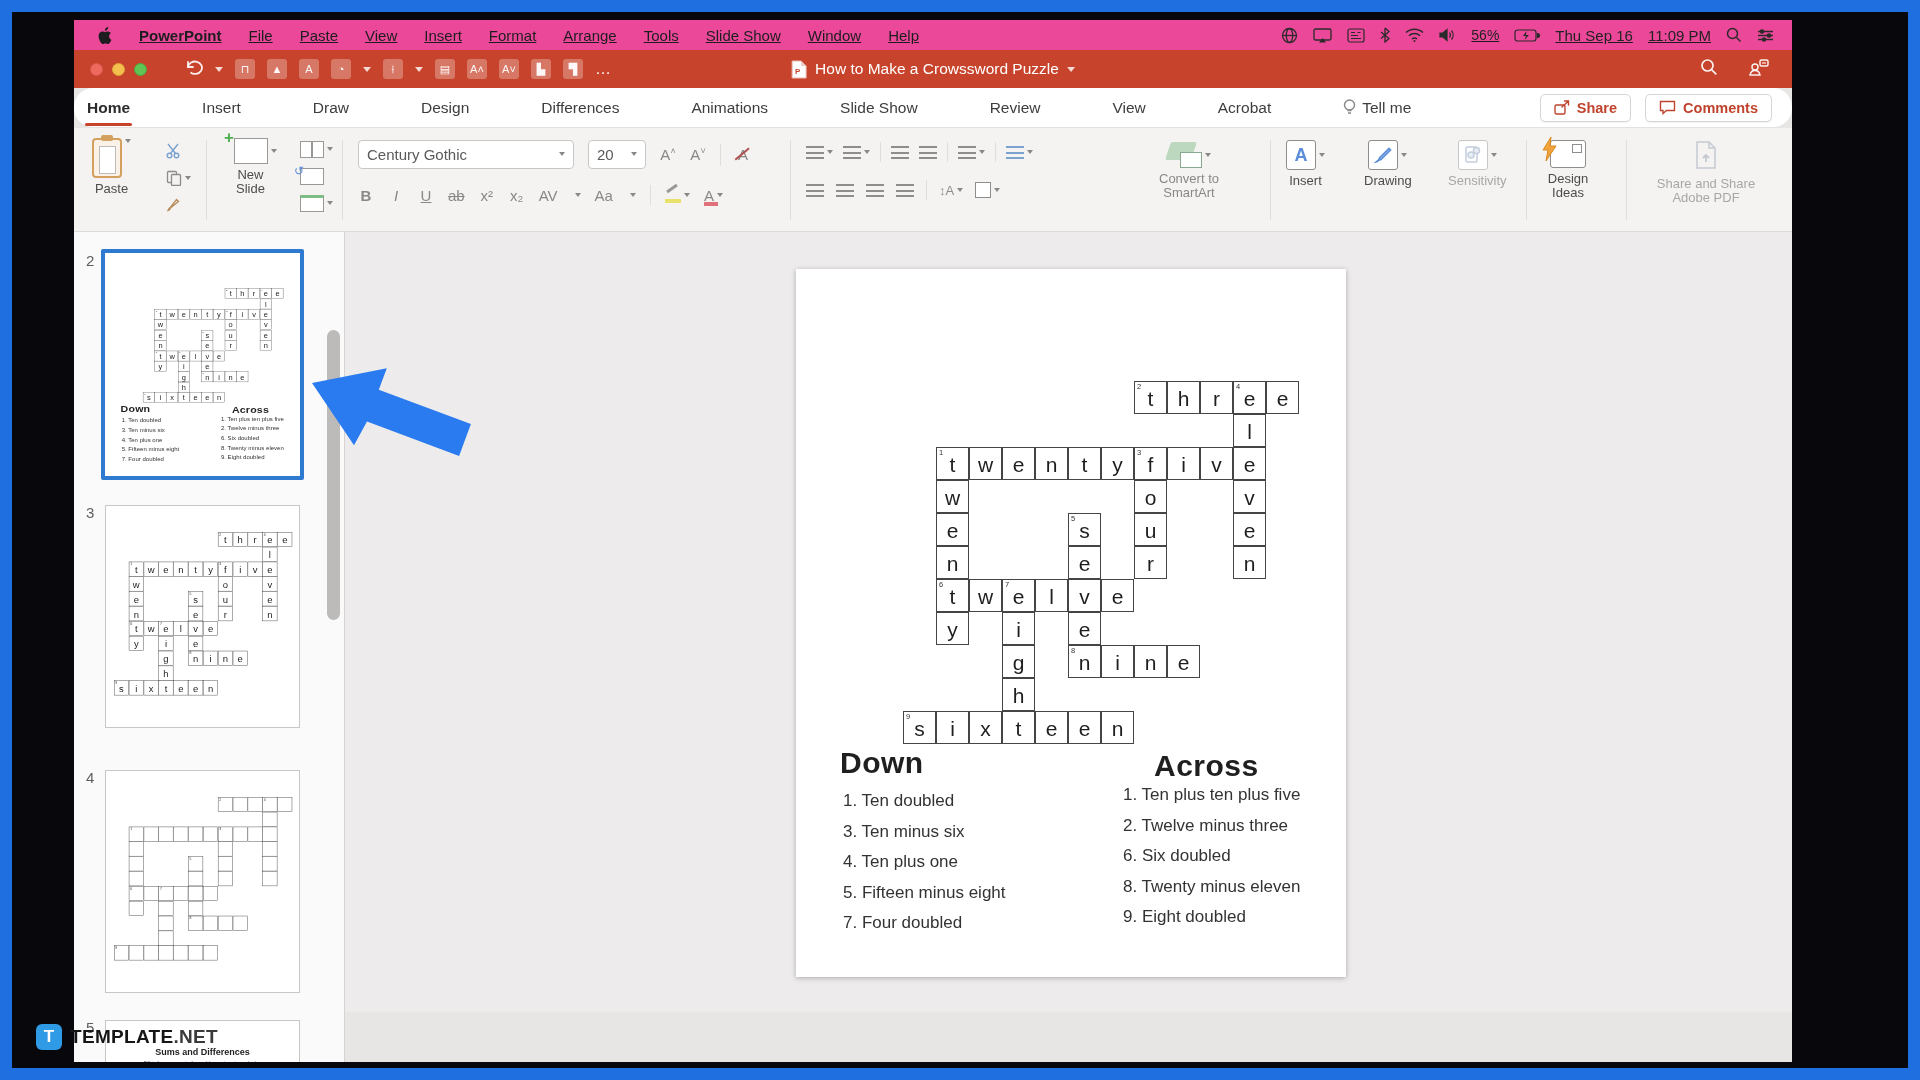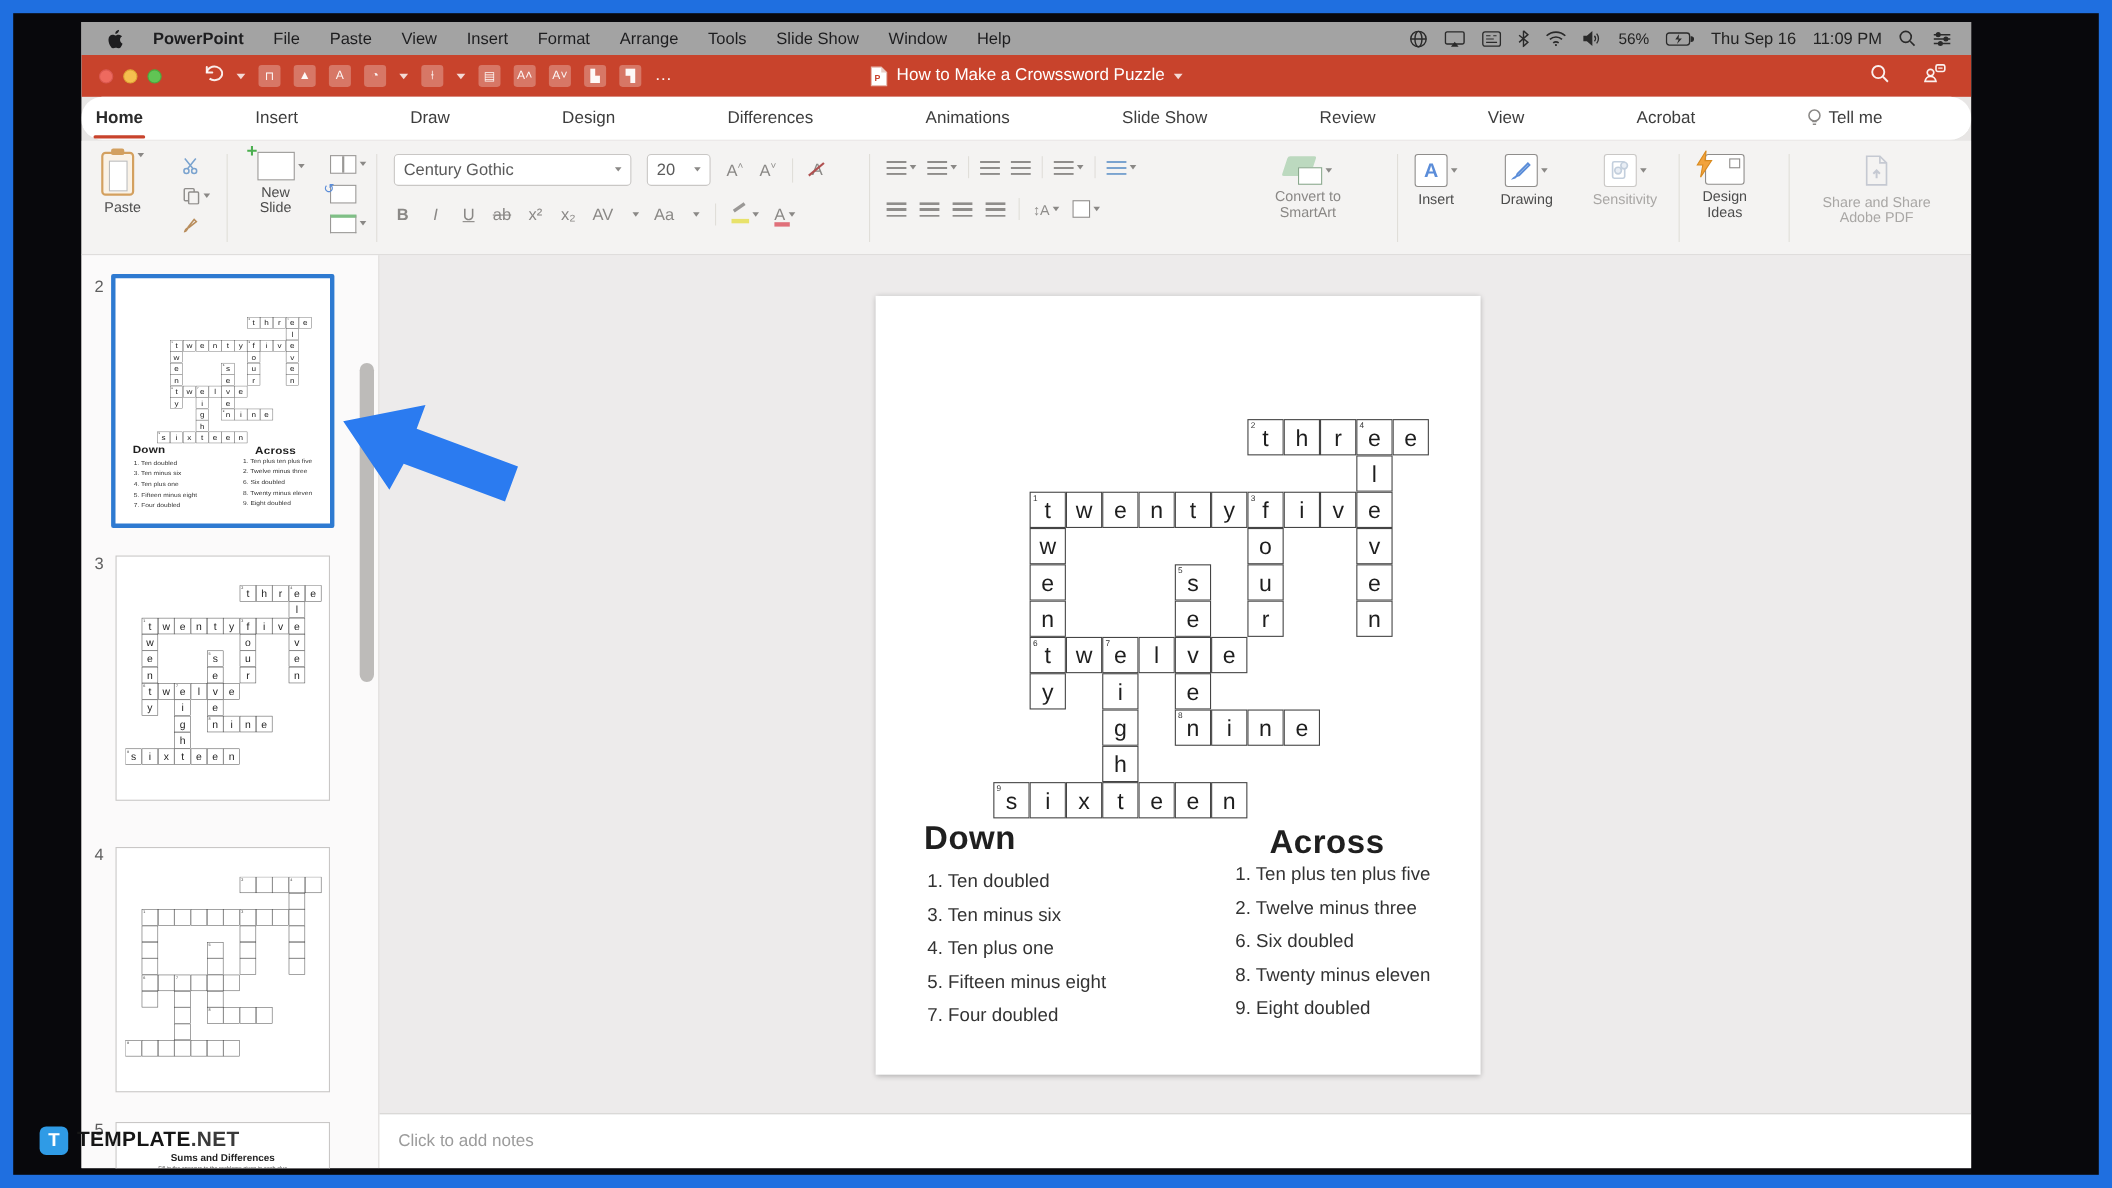--- a/index.html
+++ b/index.html
@@ -3,21 +3,21 @@
 <meta charset="utf-8">
 <style>
   html,body{margin:0;padding:0;background:#222;}
   *{box-sizing:border-box;}
   body{font-family:"Liberation Sans",sans-serif;-webkit-font-smoothing:antialiased;}
   .frame{position:relative;width:1920px;height:1080px;background:#1f6fe0;overflow:hidden;}
   .black-bg{position:absolute;left:12px;top:12px;right:12px;bottom:12px;background:#08080c;}
   .screen{position:absolute;left:74px;top:20px;width:1718px;height:1042px;background:#e8e6e5;overflow:hidden;}
 
   
-  .menubar{position:absolute;left:0;top:0;width:100%;height:30px;background:#a3a3a3;display:flex;align-items:center;padding:0 18px 0 24px;color:#1d1d1f;font-size:15px;}
+  .menubar{position:absolute;left:0;top:0;width:100%;height:30px;background:#ec4899;display:flex;align-items:center;padding:0 18px 0 24px;color:#1d1d1f;font-size:15px;text-decoration:underline;}
   .menubar .apple{margin-right:4px;display:flex;align-items:center;}
   .menu-items{display:flex;align-items:center;gap:27px;margin-left:22px;}
   .menu-items span{white-space:nowrap;cursor:default;}
   .menu-items span.app{font-weight:bold;}
   .menu-status{margin-left:auto;display:flex;align-items:center;gap:15px;}
   .menu-status svg{display:block;}
   .mstat{font-size:14px;color:#222;}
   .mdate{font-size:15px;color:#222;white-space:nowrap;}
 
   
@@ -26,21 +26,21 @@
   .tl.red{background:#ee6a5f;border:1px solid #d95850;}
   .tl.yellow{background:#f5bf4f;border:1px solid #dfa636;}
   .tl.green{background:#61c454;border:1px solid #4aa93d;}
   .qat{display:flex;align-items:center;gap:12px;margin-left:28px;color:rgba(255,255,255,.8);}
   .qat .qi{width:20px;height:20px;border-radius:3px;background:rgba(255,255,255,.28);display:flex;align-items:center;justify-content:center;font-size:11px;color:rgba(255,255,255,.95);}
   .tchev{width:0;height:0;border:4px solid transparent;border-top:5px solid rgba(255,255,255,.8);margin-top:4px;}
   .doc-title{position:absolute;left:50%;top:0;height:38px;transform:translateX(-50%);display:flex;align-items:center;gap:8px;color:#fff;font-size:15.5px;white-space:nowrap;}
   .tb-right{position:absolute;right:22px;top:0;height:38px;display:flex;align-items:center;gap:30px;}
 
   
-  .tabsbar{position:absolute;left:0;top:68px;width:100%;height:40px;background:#fff;border-bottom:1px solid #e4e2e0;display:flex;align-items:center;padding-left:11px;gap:98px;border-radius:19px;}
+  .tabsbar{position:absolute;left:0;top:68px;width:100%;height:40px;background:#fff;border-bottom:1px solid #e4e2e0;display:flex;align-items:center;padding-left:11px;gap:68px;border-radius:19px;}
   .tab{font-size:15.5px;color:#3d3d3d;position:relative;padding:8px 2px;white-space:nowrap;display:flex;align-items:center;gap:6px;}
   .tab.active{font-weight:bold;color:#2b2b2b;}
   .tab.active::after{content:"";position:absolute;left:0;right:0;bottom:-1px;height:3px;background:#c8432c;border-radius:2px;}
   .tab-actions{margin-left:auto;display:flex;gap:14px;padding-right:20px;}
   .pill-btn{display:flex;align-items:center;gap:7px;border:1px solid #d8d6d4;border-radius:5px;background:#fff;color:#c0432e;font-size:14.5px;font-weight:bold;padding:5px 13px;box-shadow:0 1px 1px rgba(0,0,0,.05);}
 
   
   .toolbar{position:absolute;left:0;top:108px;width:100%;height:104px;background:#f4f3f2;border-bottom:1px solid #dddbda;font-size:13px;color:#555;}
   .tdiv{position:absolute;top:12px;width:1px;height:80px;background:#e0ded9;}
   .bigbtn{position:absolute;display:flex;flex-direction:column;align-items:center;color:#4c4c4c;}
@@ -1128,23 +1128,20 @@
                 <div>1. Ten plus ten plus five</div>
                 <div>2. Twelve minus three</div>
                 <div>6. Six doubled</div>
                 <div>8. Twenty minus eleven</div>
                 <div>9. Eight doubled</div>
               </div>
             </div>
         </div>
       </div>
 
-      <div class="notesbar">
-        <span class="notes-ph">Click to add notes</span>
-      </div>
 
       <svg class="arrow-svg" width="180" height="100" viewBox="0 0 180 100">
         <polygon points="13,21 87.8,6.2 79.8,27.8 171.9,62.1 160.1,93.9 68,59.6 55,83.2" fill="#2b7bf0"></polygon>
       </svg>
     </div>
 
   </div>
 
   <div class="watermark">
     <span class="wm-badge">T</span>

